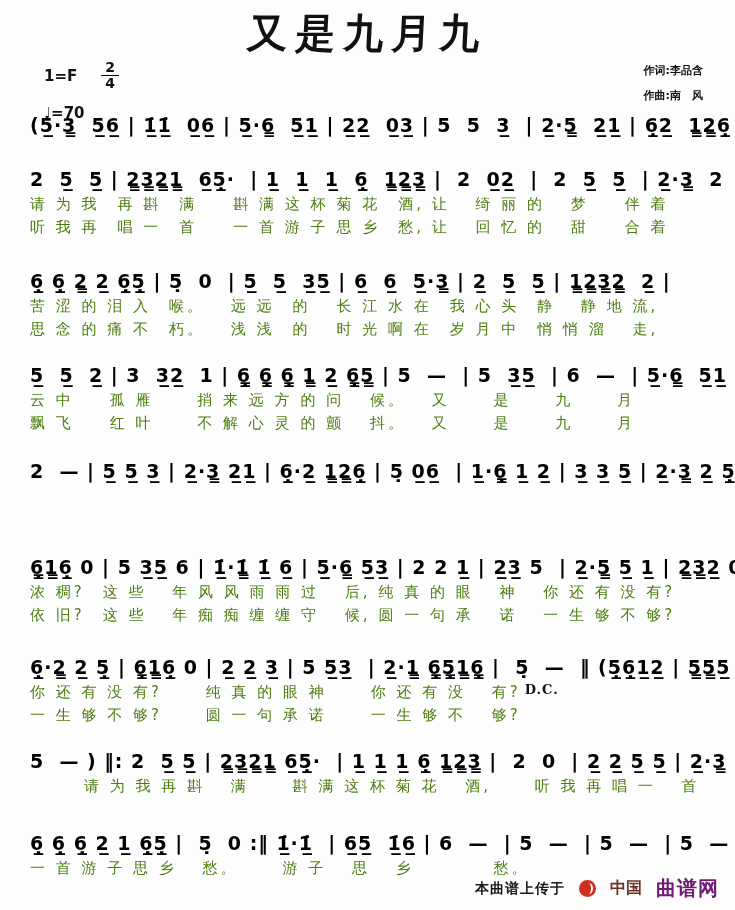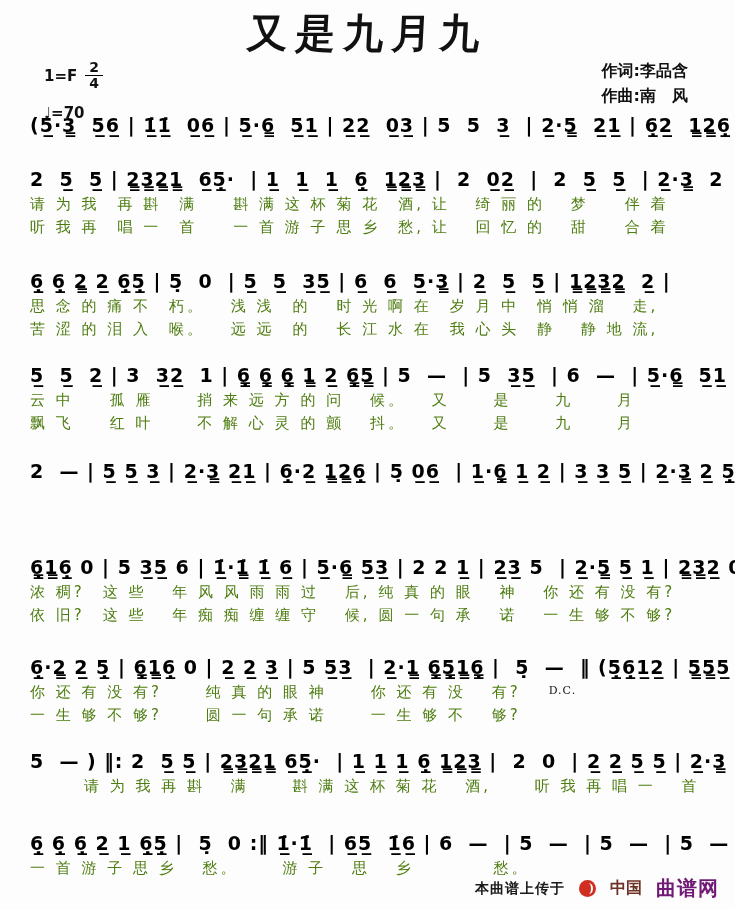--- a/index.html
+++ b/index.html
@@ -2,35 +2,35 @@
 <html><head>
 <meta charset="utf-8">
 <style>
   html,body{margin:0;padding:0;background:#e8e8e8;}
   .page{position:relative;width:735px;height:910px;background:#fdfdfd;margin:0 auto;
         font-family:"DejaVu Sans",sans-serif;color:#111;overflow:hidden;}
   .title{position:absolute;top:6px;left:0;width:100%;text-align:center;
          font-family:"DejaVu Serif",serif;font-size:40px;font-weight:bold;
          letter-spacing:8px;transform:skewX(-3deg);}
   .meta{position:absolute;left:44px;top:60px;font-size:15px;font-weight:bold;}
-  .keyrow{display:flex;align-items:center;gap:8px;}
+  .keyrow{display:flex;align-items:center;gap:24px;}
   .frac{display:inline-flex;flex-direction:column;text-align:center;
         font-size:14px;line-height:15px;font-weight:bold;}
   .frac .num{padding:0 4px;}
   .frac .den{border-top:1.5px solid #000;padding:0 4px;}
   .tempo{margin-top:13px;font-size:15px;}
-  .credits{position:absolute;right:47px;top:58px;font-size:16px;font-weight:bold;
+  .credits{position:absolute;right:32px;top:58px;font-size:11px;font-weight:bold;
            line-height:25px;text-align:left;}
   .system{position:absolute;left:30px;right:10px;}
   .notes{font-size:19px;font-weight:bold;white-space:pre;letter-spacing:1px;
          line-height:26px;color:#000;}
   .lyrics{font-size:15px;white-space:pre;letter-spacing:3px;line-height:22px;
           color:#4d7c0f;margin-top:1px;}
   .lyricrow{display:flex;align-items:baseline;}
-  .dc{font-size:11px;font-weight:normal;margin-left:28px;letter-spacing:1px;
+  .dc{font-size:13px;font-weight:bold;margin-left:4px;letter-spacing:1px;
       font-family:"DejaVu Serif",serif;position:relative;top:-3px;}
   .footer{position:absolute;right:16px;bottom:8px;display:flex;align-items:center;
           gap:14px;font-size:14px;}
   .upload{font-weight:bold;color:#1a1a1a;letter-spacing:1px;}
   .logo{width:17px;height:17px;border-radius:50%;background:#cf2e21;position:relative;
         display:inline-block;flex:0 0 auto;}
   .logo::after{content:"";position:absolute;left:5px;top:3px;width:7px;height:11px;
         border-right:2px solid #fff;border-radius:50%;}
   .site-primary{font-weight:bold;color:#6f3226;font-size:16px;font-family:"DejaVu Serif",serif;}
   .site-secondary{font-weight:bold;color:#701a75;font-size:20px;letter-spacing:1px;
@@ -64,22 +64,22 @@
   </div>
 
   <div class="system" style="top:166px">
     <div class="notes">2  5̲  5̲ | 2̳3̳2̳1̳  6̲5̣̲·  | 1̲  1̲  1̲  6̣̲  1̳2̳3̳ |  2  0̲2̲  |  2  5̲  5̲  | 2̲·3̳  2  1  |</div>
     <div class="lyrics">请 为 我　再 斟　满　　斟 满 这 杯 菊 花　酒, 让　 绮 丽 的　 梦　　伴 着</div>
     <div class="lyrics">听 我 再　唱 一　首　　一 首 游 子 思 乡　愁, 让　 回 忆 的　 甜　　合 着</div>
   </div>
 
   <div class="system" style="top:268px">
     <div class="notes">6̣̲ 6̣̲ 2̳ 2̲ 6̣̲5̣̲ | 5̣  0  | 5̲  5̲  3̲5̲ | 6̲  6̲  5̲·3̳ | 2̲  5̲  5̲ | 1̳2̳3̳2̳  2̲ |</div>
+    <div class="lyrics">苦 涩 的 泪 入　喉。　 远 远　的　 长 江 水 在　我 心 头　静　 静 地 流,</div>
     <div class="lyrics">思 念 的 痛 不　朽。　 浅 浅　的　 时 光 啊 在　岁 月 中　悄 悄 溜　 走,</div>
-    <div class="lyrics">苦 涩 的 泪 入　喉。　 远 远　的　 长 江 水 在　我 心 头　静　 静 地 流,</div>
   </div>
 
   <div class="system" style="top:362px">
     <div class="notes">5̲  5̲  2̲ | 3  3̲2̲  1 | 6̣̳ 6̣̳ 6̣̳ 1̳ 2̲ 6̣̳5̳ | 5  —  | 5  3̲5̲  | 6  —  | 5̲·6̳  5̲1̲ |</div>
     <div class="lyrics">云 中　　孤 雁　　 捎 来 远 方 的 问　 候。　 又　　 是　　 九　　 月</div>
     <div class="lyrics">飘 飞　　红 叶　　 不 解 心 灵 的 颤　 抖。　 又　　 是　　 九　　 月</div>
   </div>
 
   <div class="system" style="top:458px">
     <div class="notes">2  — | 5̲ 5̲ 3̲ | 2̲·3̳ 2̲1̲ | 6̣̲·2̲ 1̳2̳6̣̲ | 5̣ 0̲6̲  | 1̲·6̣̳ 1̲ 2̲ | 3̲ 3̲ 5̲ | 2̲·3̳ 2̲ 5̣̲ |</div>

